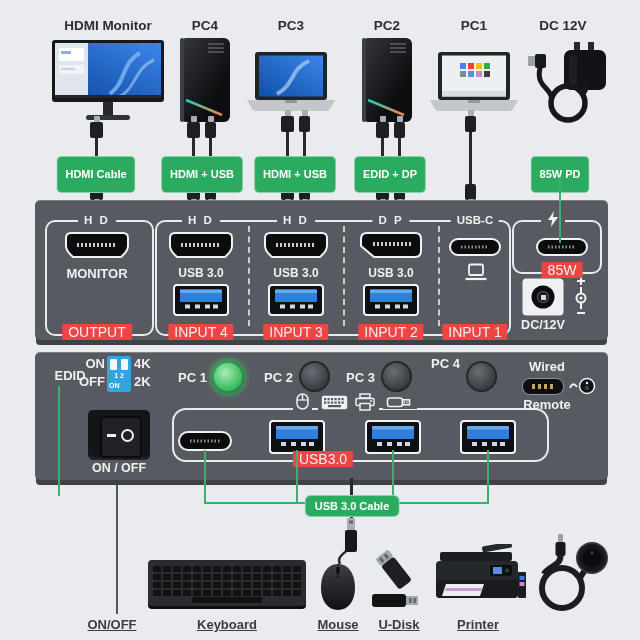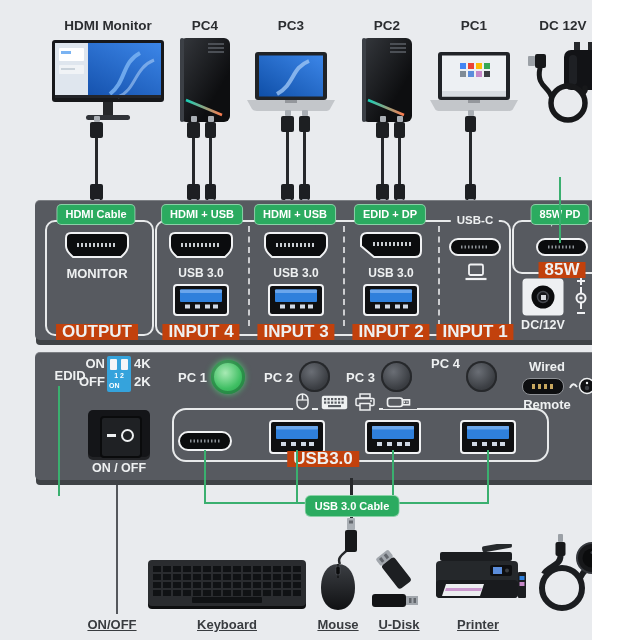--- a/index.html
+++ b/index.html
@@ -1,29 +1,29 @@
 <!DOCTYPE html>
 <html><head>
 <meta charset="utf-8">
 <style>
   html,body{margin:0;padding:0;}
-  .stage{position:relative;width:592px;height:640px;background:#e9ebee;font-family:"Liberation Sans",sans-serif;overflow:hidden;}
+  .stage{position:relative;width:640px;height:640px;background:#e9ebee;font-family:"Liberation Sans",sans-serif;overflow:hidden;}
   .abs{position:absolute;}
   .devlbl{position:absolute;top:18px;transform:translateX(-50%);font-size:13.5px;font-weight:700;color:#2b2d30;white-space:nowrap;}
-  .tag{position:absolute;transform:translateX(-50%);background:#2bab60;color:#fff;font-size:11px;font-weight:700;line-height:19px;padding:0 8px;border-radius:5px;border:1px solid rgba(255,255,255,.45);white-space:nowrap;z-index:3;margin-top:48px;}
+  .tag{position:absolute;transform:translateX(-50%);background:#2bab60;color:#fff;font-size:11px;font-weight:700;line-height:19px;padding:8px 8px;border-radius:5px;border:1px solid rgba(255,255,255,.45);white-space:nowrap;z-index:3;}
   .cable{position:absolute;width:3px;background:#26282b;z-index:0;}
   .plug{position:absolute;width:11px;height:16px;background:#1d1f22;border-radius:2px;z-index:0;}
   .plug.w{width:13px;}
   .plug .tipT{position:absolute;top:-6px;left:50%;transform:translateX(-50%);width:6px;height:6px;background:#a9aeb4;border-radius:1px;}
   .plug .tipB{position:absolute;bottom:-5px;left:50%;transform:translateX(-50%);width:6px;height:6px;background:#a9aeb4;border-radius:1px;}
   .panel{position:absolute;left:35px;width:573px;background:#575a60;border-radius:5px;box-shadow:0 6px 0 -1px #3f4246, inset 0 1px 0 rgba(255,255,255,.22);z-index:1;color:#eef0f1;}
   .sec{position:absolute;border:2px solid rgba(244,246,247,.92);border-radius:10px;}
   .dash{position:absolute;width:0;border-left:2px dashed rgba(244,246,247,.75);}
   .chipT{position:absolute;transform:translateX(-50%);background:#575a60;padding:0 6px;font-size:11.5px;font-weight:700;letter-spacing:2px;line-height:15px;white-space:nowrap;z-index:2;}
-  .chipB{position:absolute;transform:translateX(-50%);background:#c2410c;padding:0 6px;font-size:17px;font-weight:700;line-height:16px;white-space:nowrap;z-index:2;}
+  .chipB{position:absolute;transform:translateX(-50%);background:#ef4444;padding:0 6px;font-size:14px;font-weight:400;line-height:16px;white-space:nowrap;z-index:2;}
   .ptxt{position:absolute;text-align:center;font-size:12px;font-weight:700;}
   .gline{position:absolute;background:#3aaf6f;z-index:5;}
   .dline{position:absolute;background:#54575c;z-index:0;}
   .pill{position:absolute;transform:translateX(-50%);background:#2bab60;color:#fff;font-size:11px;font-weight:700;line-height:20px;padding:0 9px;border-radius:6px;border:1px solid rgba(255,255,255,.45);white-space:nowrap;z-index:6;}
   .blbl{position:absolute;top:617px;transform:translateX(-50%);font-size:13px;font-weight:700;color:#393c40;white-space:nowrap;text-decoration:underline;}
   .pcbtn{position:absolute;border-radius:50%;}
   .pclbl{position:absolute;font-size:13px;font-weight:700;text-align:right;}
   .icow{position:absolute;background:#575a60;padding:0 3px;z-index:2;line-height:0;}
   .kb{position:absolute;background:#2a2c2f;border-radius:4px;box-shadow:0 3px 0 #0e0f10;}
   .kbkeys{position:absolute;left:5px;right:5px;top:4px;bottom:10px;background-color:#101214;background-image:repeating-linear-gradient(90deg,rgba(42,44,47,0) 0 8px,#2a2c2f 8px 10px),repeating-linear-gradient(0deg,rgba(42,44,47,0) 0 6px,#2a2c2f 6px 8px);}

